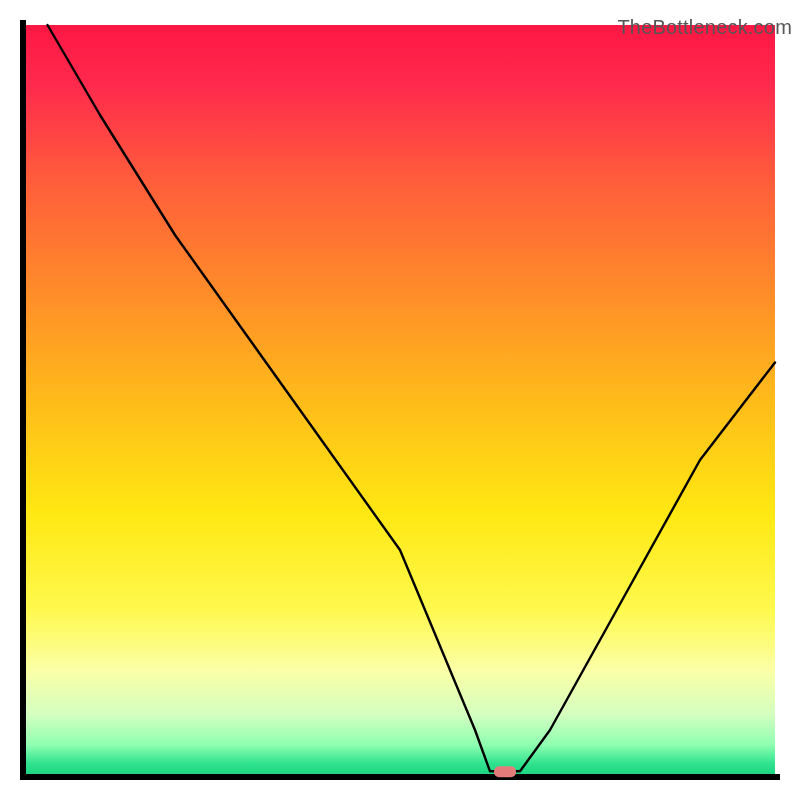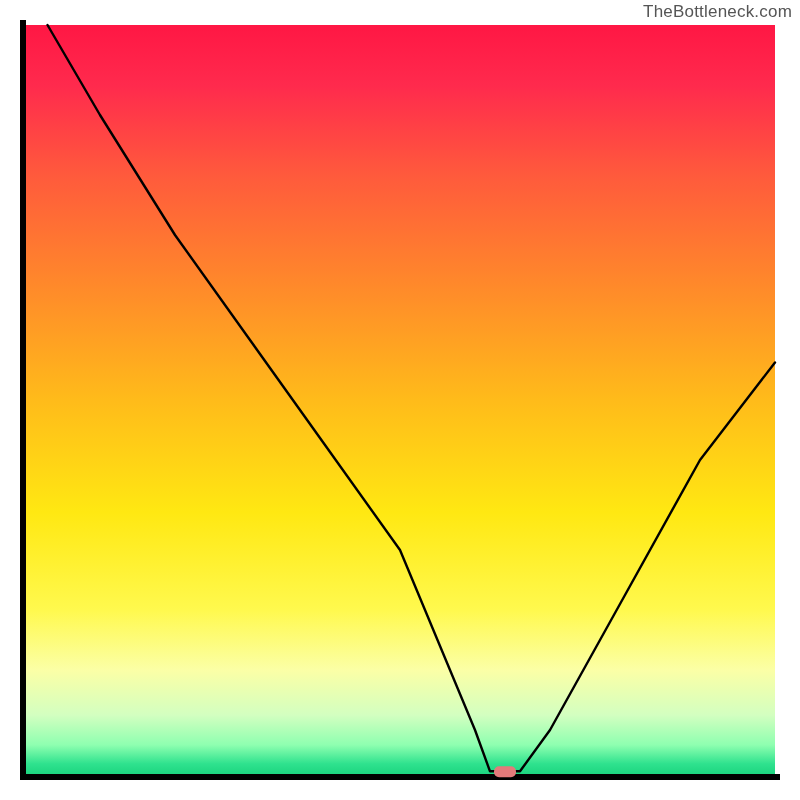--- a/index.html
+++ b/index.html
@@ -10,24 +10,24 @@
     background: #ffffff;
     font-family: Arial, Helvetica, sans-serif;
   }
   .chart-container {
     position: relative;
     width: 800px;
     height: 800px;
   }
   .watermark {
     position: absolute;
-    top: 2px;
+    top: 16px;
     right: 8px;
     color: #555;
-    font-size: 17px;
+    font-size: 20px;
     font-weight: 400;
     letter-spacing: 0.2px;
     z-index: 20;
     margin-left: 20px;
   }
   svg {
     display: block;
   }
 </style>
 </head>

